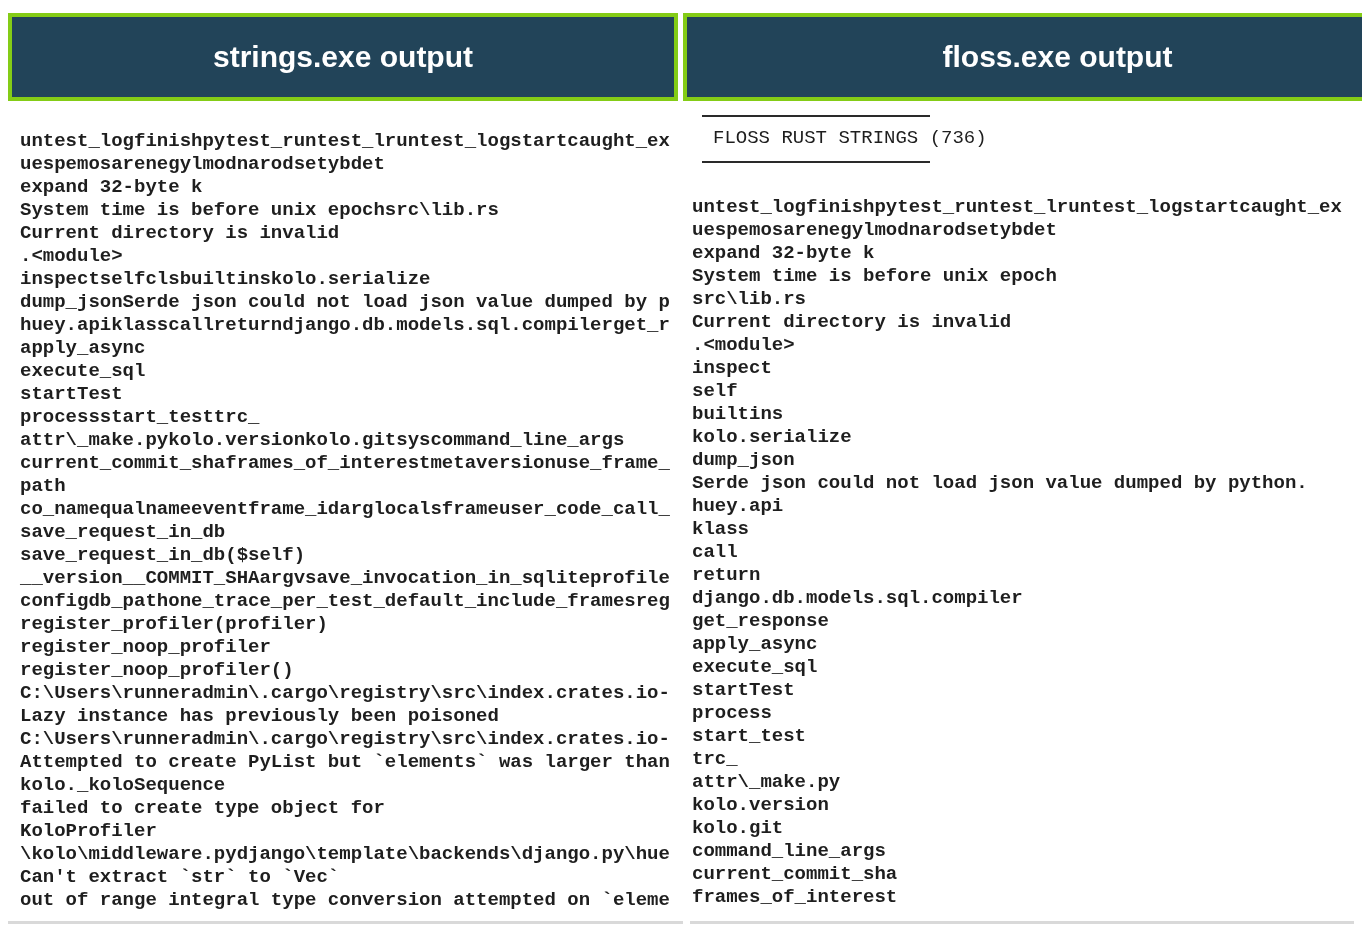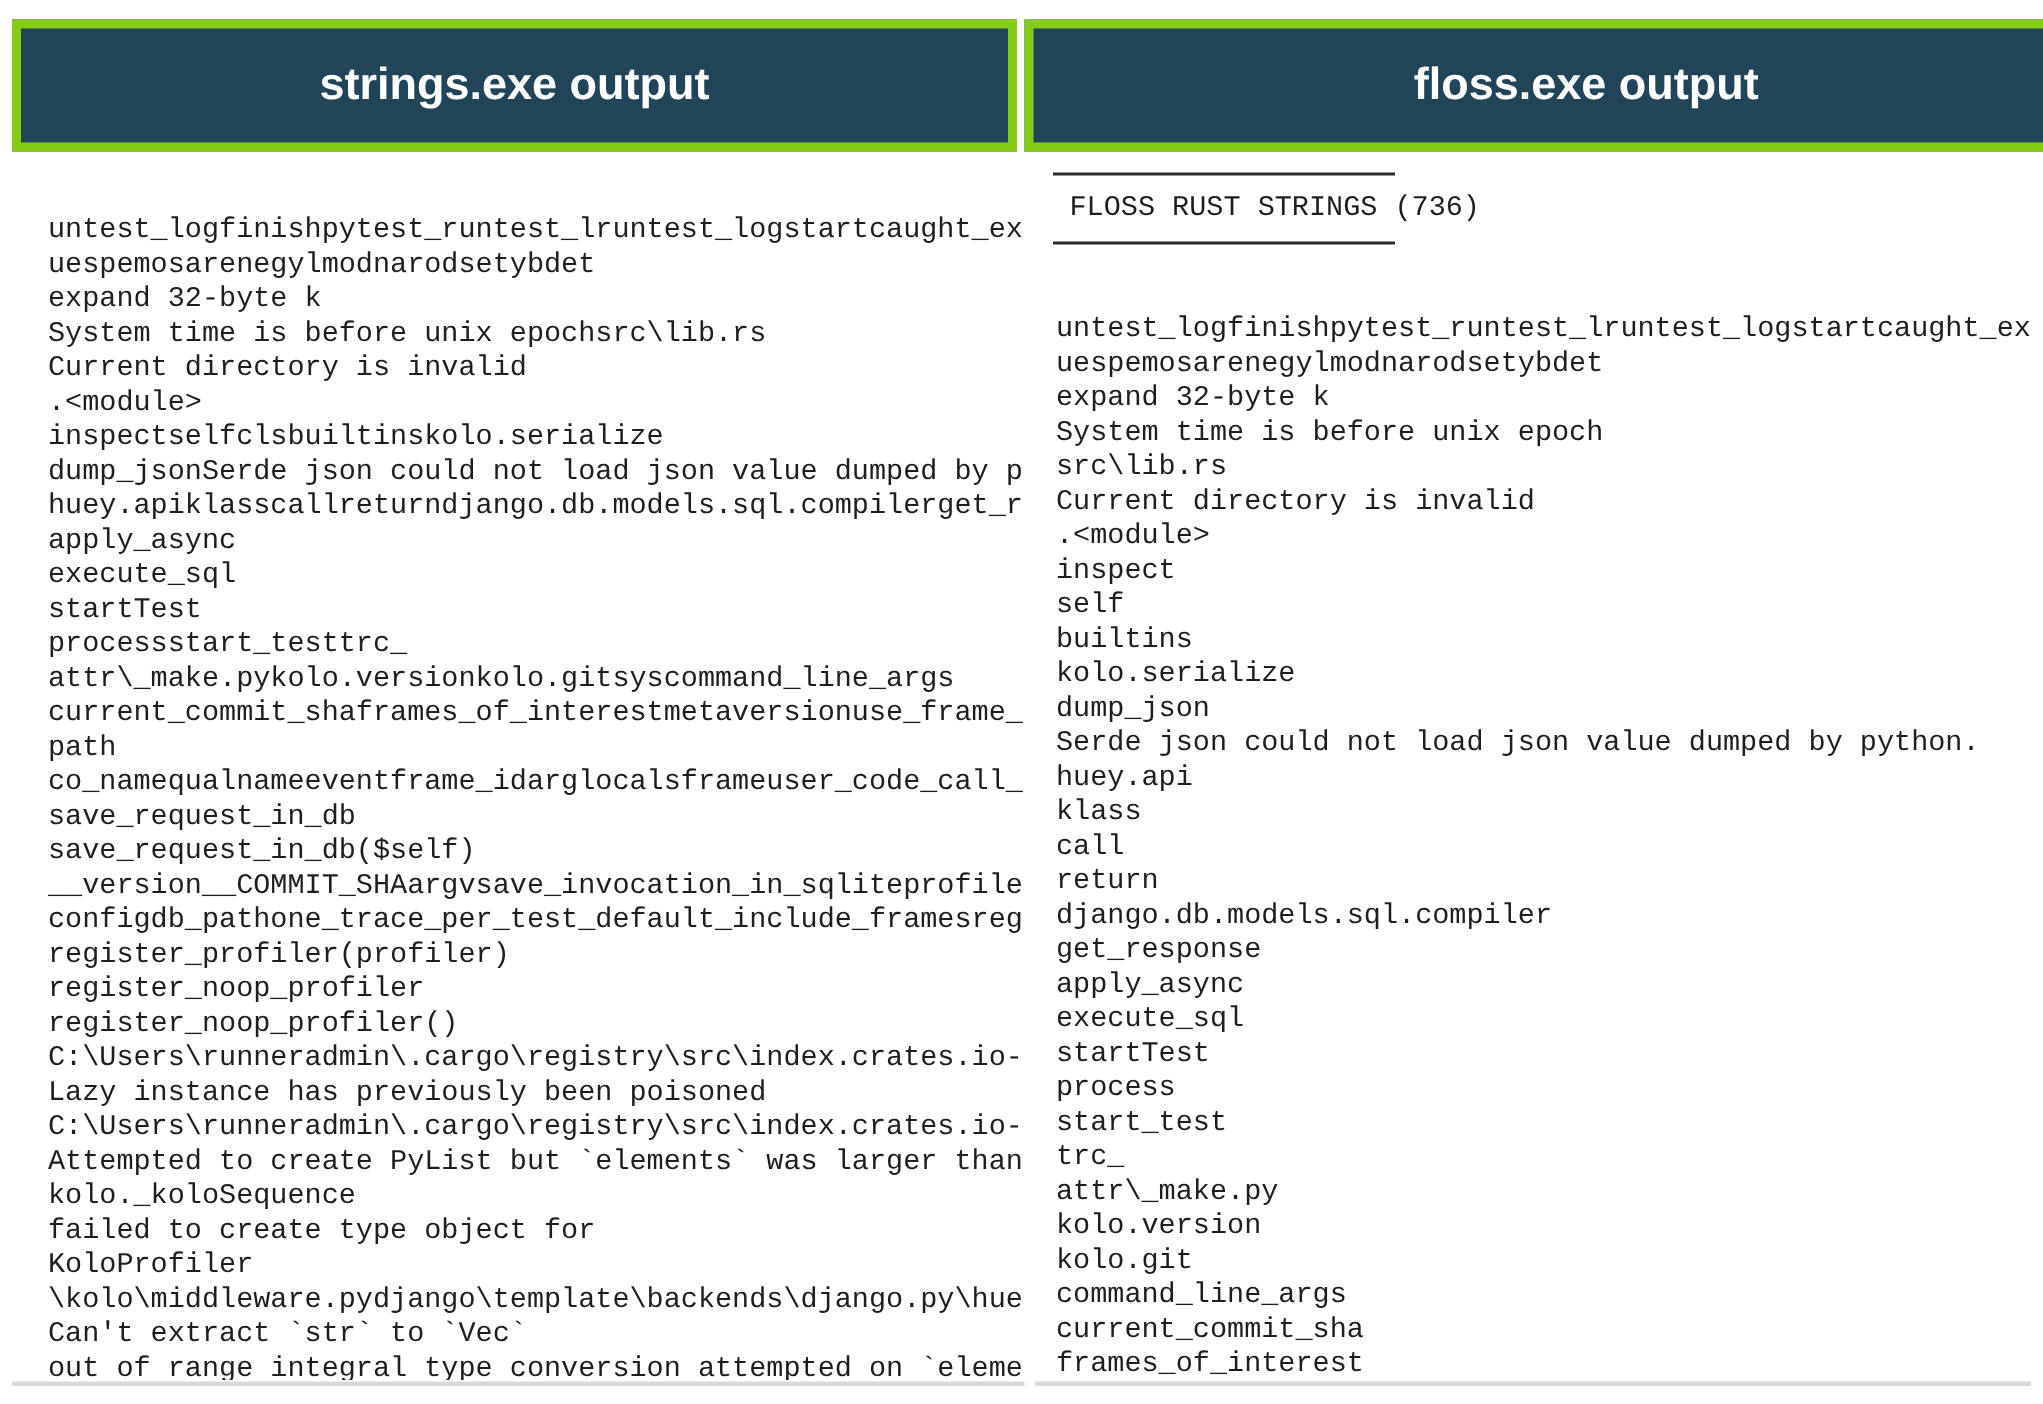--- a/index.html
+++ b/index.html
@@ -7,21 +7,21 @@
     width: 1362px; height: 936px;
     background: #ffffff;
     position: relative;
     overflow: hidden;
     font-family: "Liberation Sans", sans-serif;
   }
   .panel-header {
     position: absolute;
     top: 13px; height: 88px;
     background: #224459;
-    border: 6px solid #84cc16;
+    border: 4px solid #84cc16;
     box-sizing: border-box;
     display: flex; align-items: center; justify-content: center;
   }
   #left-header  { left: 8px;   width: 670px; }
   #right-header { left: 683px; width: 749px; }
   .panel-title {
     color: #ffffff;
     font-weight: bold;
     font-size: 30px;
     letter-spacing: 0px;
@@ -35,22 +35,23 @@
   }
   #left-body  { left: 8px;   width: 675px; }
   #right-body { left: 688px; width: 666px; }
   .mono, .output-text {
     font-family: "Liberation Mono", "DejaVu Sans Mono", monospace;
     font-size: 19px;
     line-height: 23px;
     color: #1e1e1e;
   }
   .output-text {
-    margin: 12px;
+    margin: 0;
     white-space: pre;
+    font-weight: bold;
   }
   #left-output  { padding: 26px 0 0 12px; }
   #right-output { padding: 0 0 0 4px; }
   .floss-banner { padding-left: 4px; }
   .banner-rule { height: 23px; position: relative; }
   .banner-rule::after {
     content: "";
     position: absolute;
     left: 10px; top: 11px;
     width: 228px;

